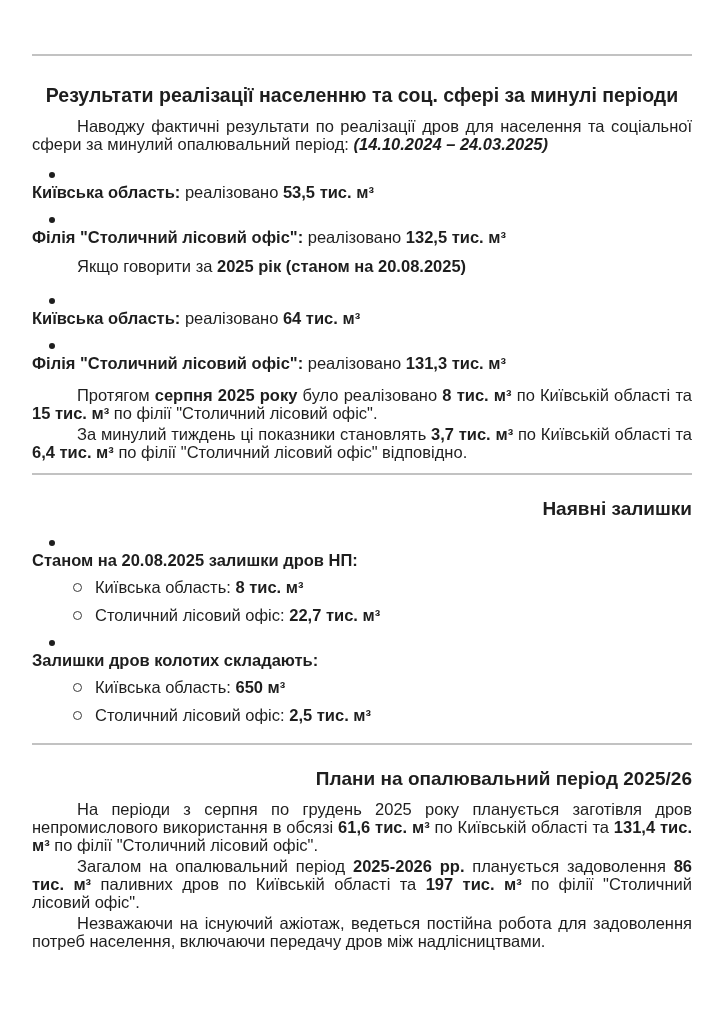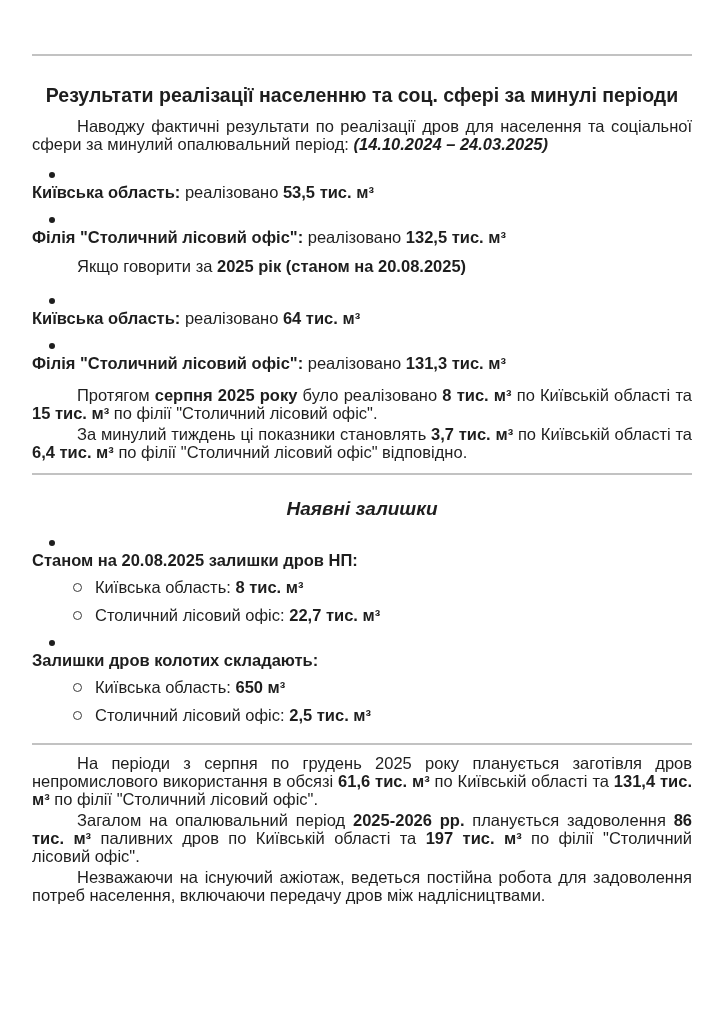--- a/index.html
+++ b/index.html
@@ -31,23 +31,22 @@
     font-size: 19.5px;
     font-weight: 700;
     line-height: 25px;
     text-align: center;
     margin: 27px 0 0 0;
   }
   h2.section-title {
     font-size: 19px;
     font-weight: 700;
     line-height: 25px;
-    text-align: center;
+    text-align: right;
     margin: 21px 0 0 0;
-    font-style: italic;
   }
   p.para {
     margin: 9px 0 0 0;
     text-align: justify;
     text-indent: 45px;
     line-height: 18px;
   }
   p.para.tight { margin-top: 3px; }
   p.interim {
     margin: 1px 0 1px 0;
@@ -152,18 +151,19 @@
       <span class="li-text"><span>Київська область: </span><span style="font-weight: 700;">650 м³</span></span>
     </div>
     <div class="li2">
       <span class="circle"></span>
       <span class="li-text"><span>Столичний лісовий офіс: </span><span style="font-weight: 700;">2,5 тис. м³</span></span>
     </div>
   </div>
 
   <div class="divider divider-low"></div>
 
+  <h2 class="section-title">Плани на опалювальний період 2025/26</h2>
 
   <p class="para"><span>На періоди </span><span style="font-weight: 400;">з серпня по грудень 2025 року</span><span> планується заготівля дров непромислового використання в обсязі </span><span style="font-weight: 700;">61,6 тис. м³</span><span> по Київській області та </span><span style="font-weight: 700;">131,4 тис. м³</span><span> по філії "Столичний лісовий офіс".</span></p>
   <p class="para tight"><span>Загалом на опалювальний період </span><span style="font-weight: 700;">2025-2026 рр.</span><span> планується задоволення </span><span style="font-weight: 700;">86 тис. м³</span><span> паливних дров по Київській області та </span><span style="font-weight: 700;">197 тис. м³</span><span> по філії "Столичний лісовий офіс".</span></p>
   <p class="para tight"><span>Незважаючи на існуючий ажіотаж, ведеться постійна робота для задоволення потреб населення, включаючи передачу дров між надлісництвами.</span></p>
 
 </div>
 
 </body></html>

